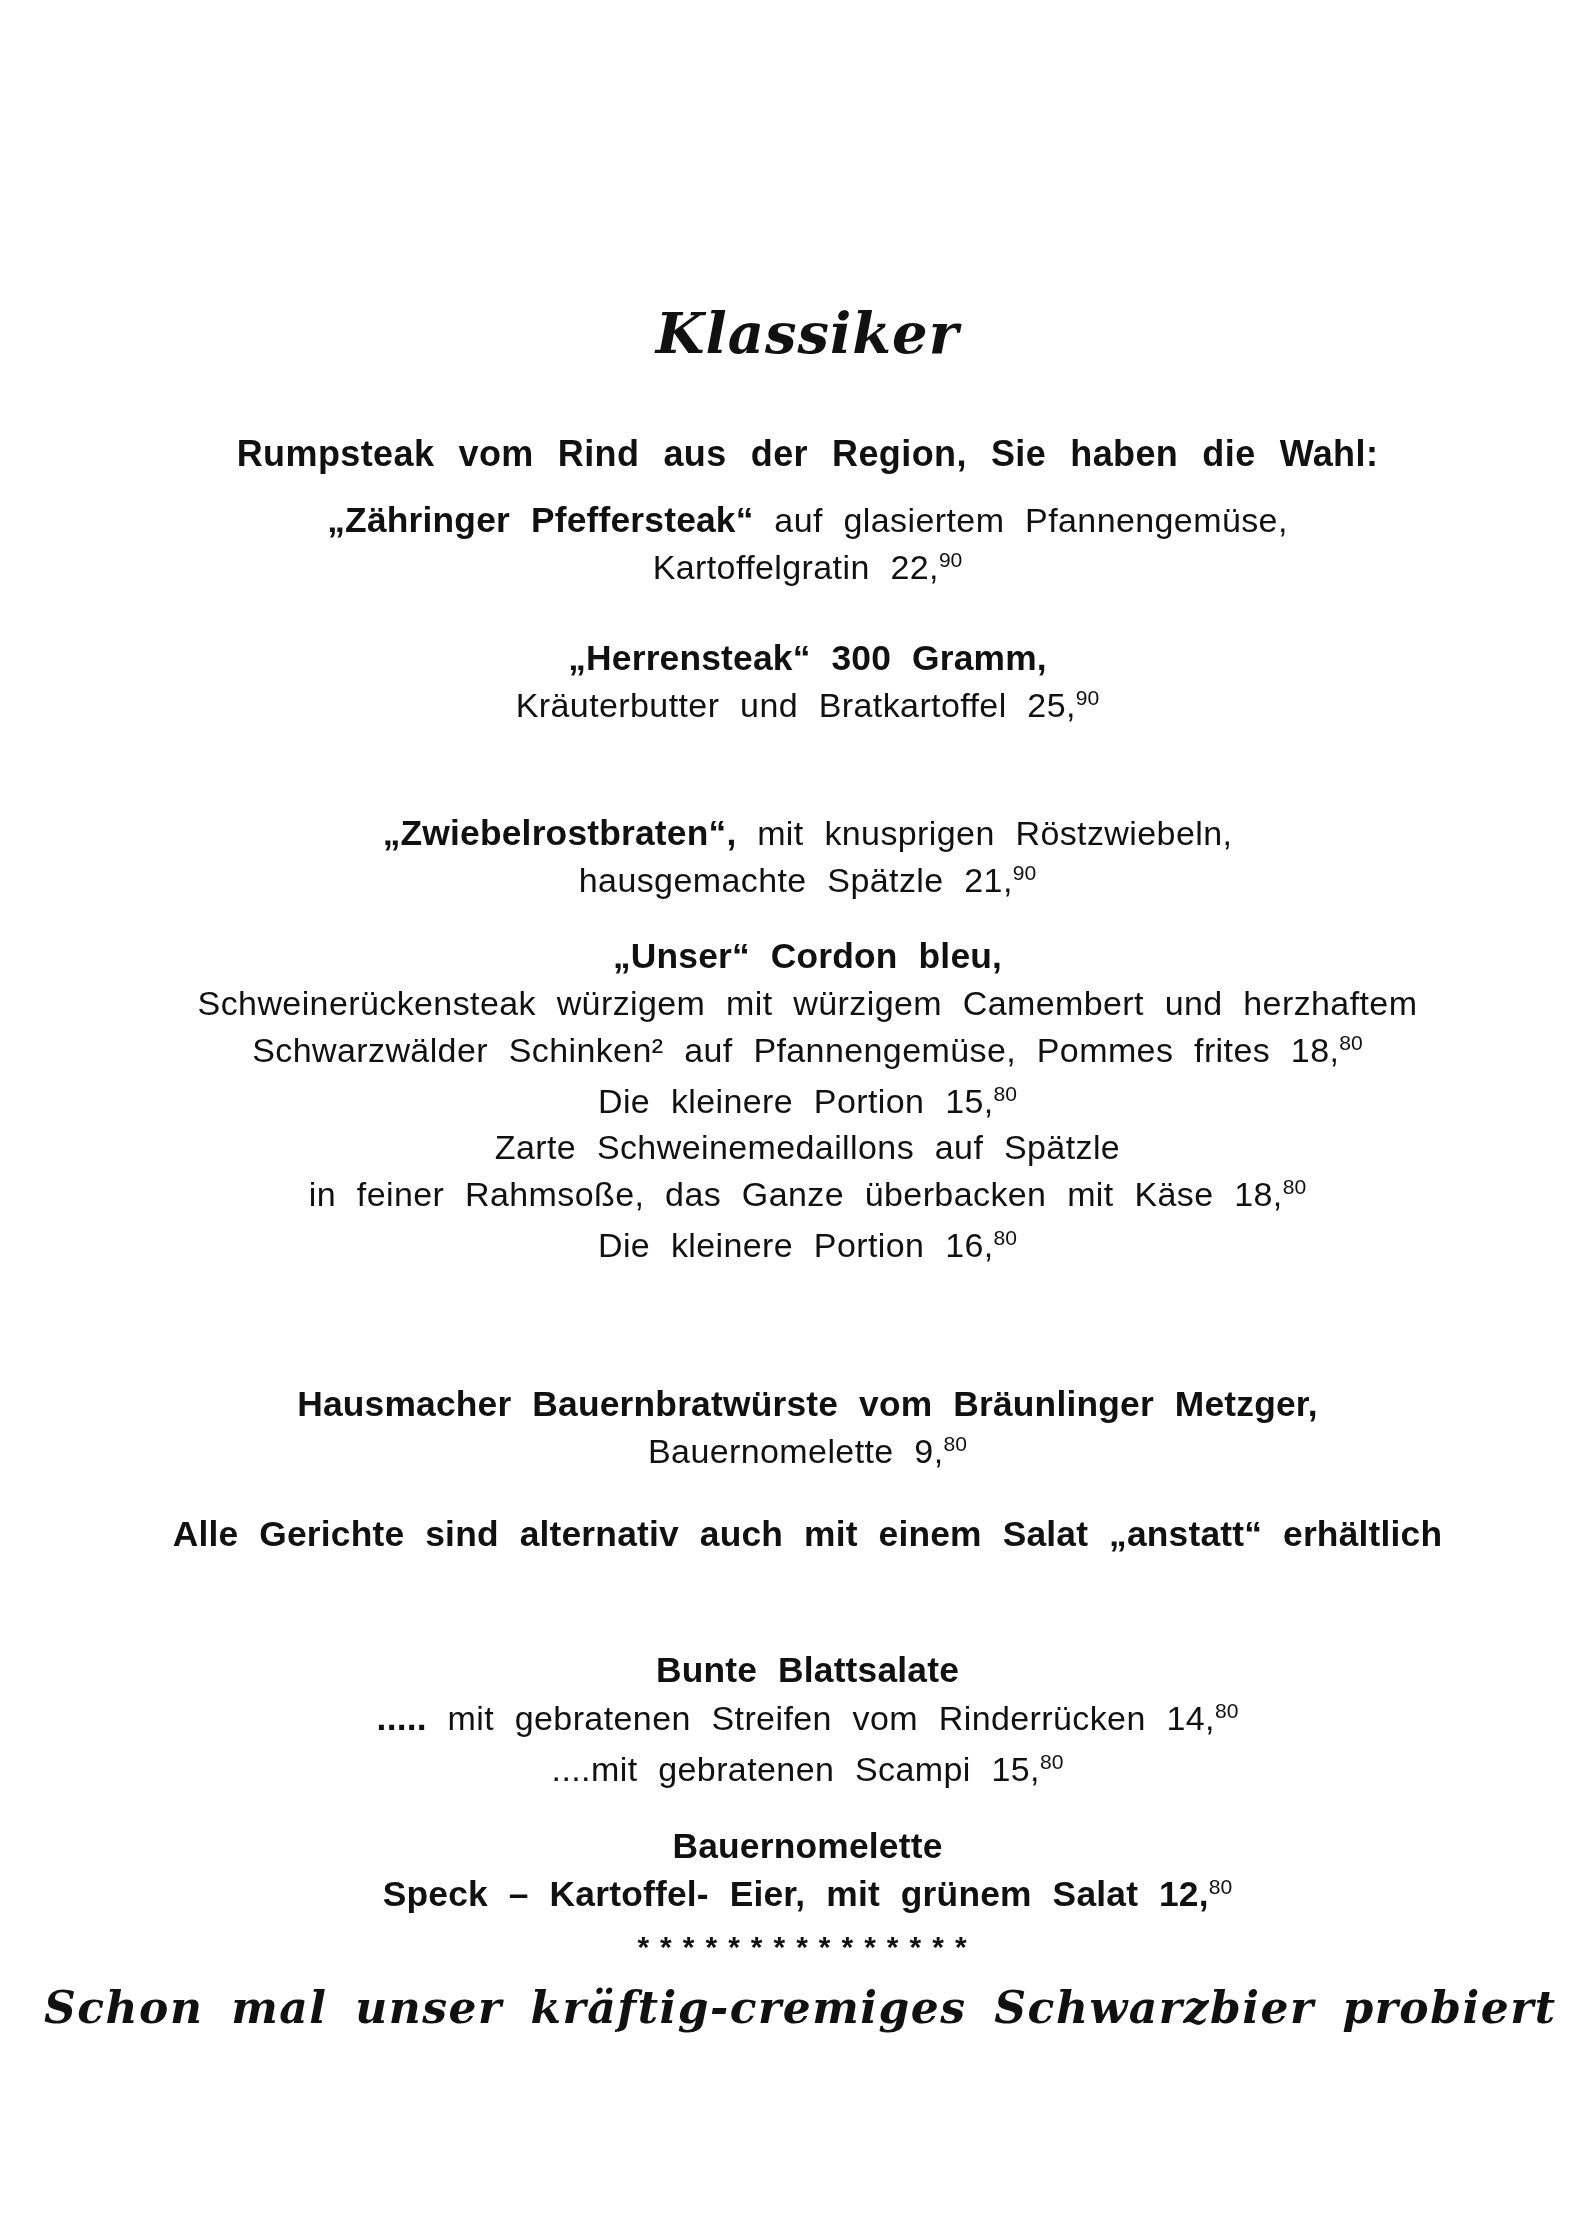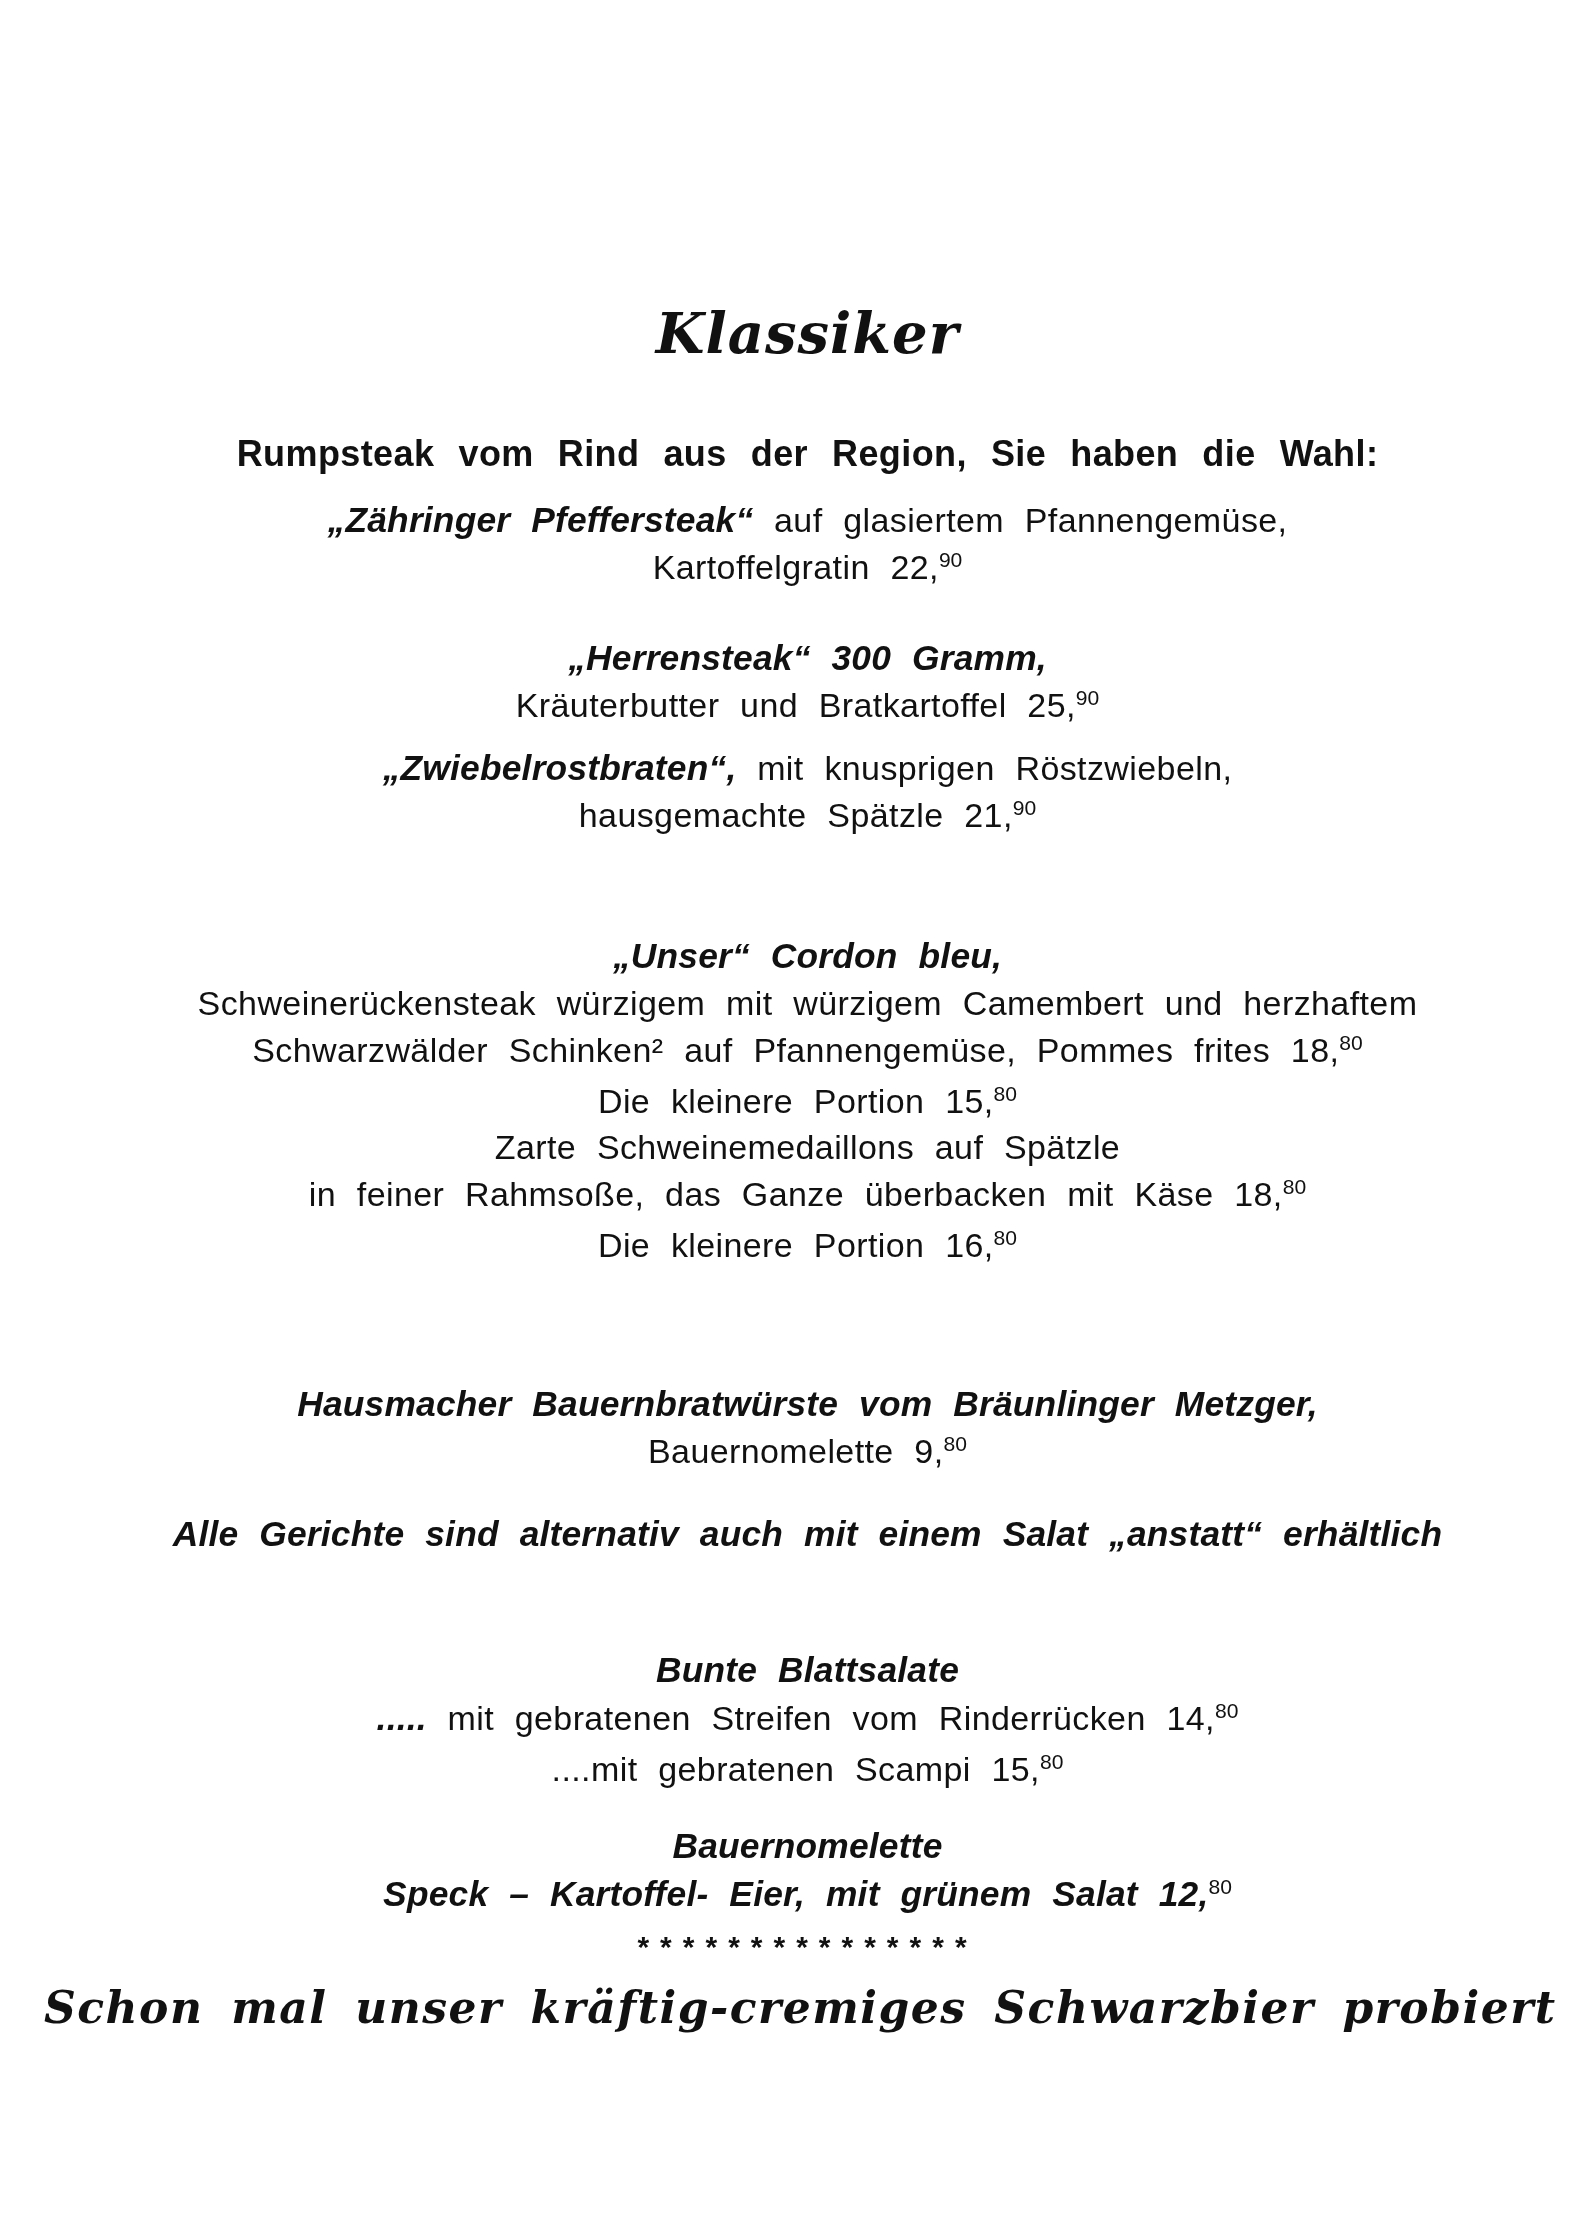--- a/index.html
+++ b/index.html
@@ -4,38 +4,38 @@
 <style>
   html,body{margin:0;padding:0;}
   body{
     width:1571px;height:2222px;position:relative;
     background:#ffffff;color:#111111;
     font-family:"Liberation Sans",sans-serif;
     overflow:hidden;
   }
   .block{position:absolute;left:44px;right:0;text-align:center;}
   .line{font-size:34px;line-height:47px;letter-spacing:.4px;word-spacing:.32em;white-space:nowrap;}
-  .b{font-weight:700;font-size:1.04em;letter-spacing:.2px;font-style:italic;}
+  .b{font-weight:700;font-size:1.04em;letter-spacing:.2px;}
   sup{font-size:.62em;vertical-align:baseline;position:relative;top:-.55em;letter-spacing:0;}
   .title{
     font-family:"DejaVu Serif",serif;font-style:italic;font-weight:700;
     font-size:56px;letter-spacing:1px;
   }
   .intro .line{font-weight:700;font-size:36px;word-spacing:.38em;}
   .stars{font-size:30px;font-weight:700;letter-spacing:11px;}
   .footer{
     font-family:"DejaVu Serif",serif;font-style:italic;font-weight:700;
     font-size:44px;letter-spacing:1.5px;word-spacing:.25em;white-space:nowrap;
   }
   
   #t-title{top:300px;}
   #t-intro{top:410px;margin-top:20px;}
   #item-0{top:496px;}
   #item-1{top:634px;}
-  #item-2{top:744px;}
+  #item-2{top:809px;}
   #item-3{top:904px;margin-top:28px;}
   #item-4{top:1124px;}
   #item-5{top:1380px;}
   #item-6{top:1510px;}
   #item-7{top:1646px;}
   #item-8{top:1822px;}
   #t-stars{top:1930px;}
   #t-footer{top:1982px;}
 </style>
 </head>

